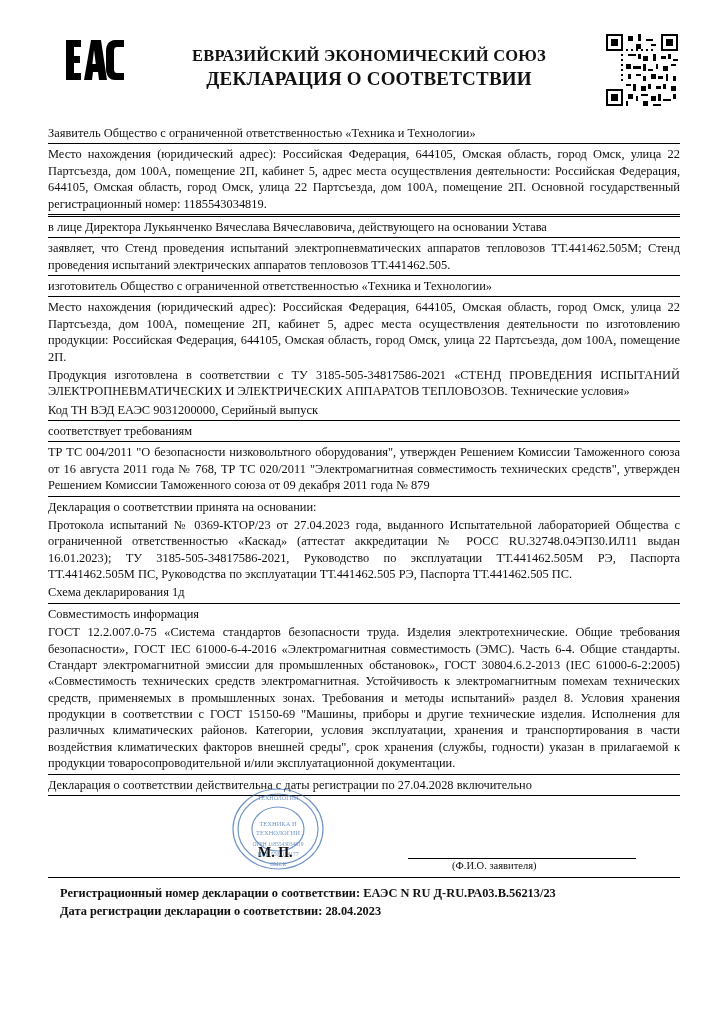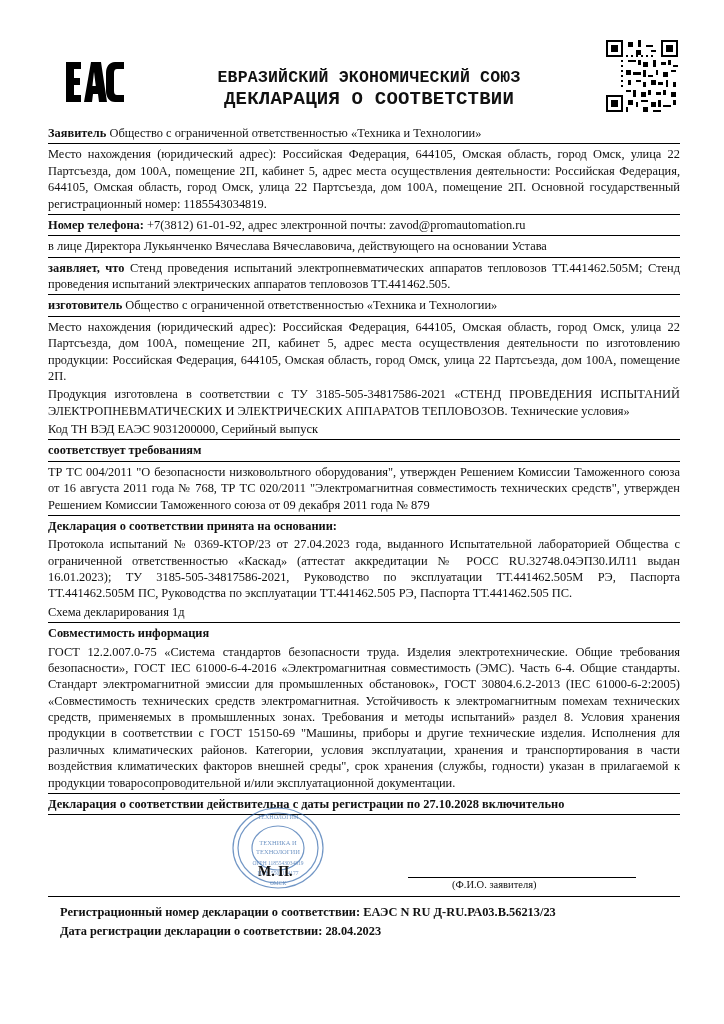--- a/index.html
+++ b/index.html
@@ -19,24 +19,23 @@
     position: relative;
     width: 724px;
     height: 1024px;
     box-sizing: border-box;
     padding: 34px 44px 10px 48px;
   }
 
   
   .header {
     display: flex;
-    align-items: flex-end;
+    align-items: flex-start;
     justify-content: space-between;
     height: 78px;
-    font-family: Liberation Mono, monospace;
   }
   .eac-logo {
     width: 62px;
     height: 52px;
     margin-left: 16px;
     margin-top: 4px;
     flex: 0 0 auto;
   }
   .header-titles {
     flex: 1 1 auto;
@@ -73,21 +72,21 @@
   .row {
     padding: 1px 0 1px 0;
     text-align: justify;
     text-justify: inter-word;
   }
   .hr {
     border-top: 1px solid #000;
     margin: 1px 0 1px 0;
     height: 0;
   }
-  b, .b { font-weight: bold; }
+  b, .b { font-weight: normal; }
 
   
   .sign-area {
     position: relative;
     height: 78px;
     margin-top: 2px;
   }
   .stamp {
     position: absolute;
     left: 168px;
@@ -232,24 +231,20 @@
 
     <div class="row">
       <b>Заявитель</b>
       <span>Общество с ограниченной ответственностью «Техника и Технологии»</span>
     </div>
     <div class="hr"></div>
 
     <div class="row">Место нахождения (юридический адрес): Российская Федерация, 644105, Омская область, город Омск, улица 22 Партсъезда, дом 100А, помещение 2П, кабинет 5, адрес места осуществления деятельности: Российская Федерация, 644105, Омская область, город Омск, улица 22 Партсъезда, дом 100А, помещение 2П. Основной государственный регистрационный номер: 1185543034819.</div>
     <div class="hr"></div>
 
-    <div class="row">
-      <b>Номер телефона:</b>
-      <span>+7(3812) 61-01-92, адрес электронной почты: zavod@promautomation.ru</span>
-    </div>
     <div class="hr"></div>
 
     <div class="row">в лице Директора Лукьянченко Вячеслава Вячеславовича, действующего на основании Устава</div>
     <div class="hr"></div>
 
     <div class="row">
       <b>заявляет, что</b>
       <span>Стенд проведения испытаний электропневматических аппаратов тепловозов ТТ.441462.505М; Стенд проведения испытаний электрических аппаратов тепловозов ТТ.441462.505.</span>
     </div>
     <div class="hr"></div>
@@ -281,21 +276,21 @@
     <div class="hr"></div>
 
     <div class="row">
       <b>Совместимость информация</b>
     </div>
     <div class="row">ГОСТ 12.2.007.0-75 «Система стандартов безопасности труда. Изделия электротехнические. Общие требования безопасности», ГОСТ IEC 61000-6-4-2016 «Электромагнитная совместимость (ЭМС). Часть 6-4. Общие стандарты. Стандарт электромагнитной эмиссии для промышленных обстановок», ГОСТ 30804.6.2-2013 (IEC 61000-6-2:2005) «Совместимость технических средств электромагнитная. Устойчивость к электромагнитным помехам технических средств, применяемых в промышленных зонах. Требования и методы испытаний» раздел 8. Условия хранения продукции в соответствии с ГОСТ 15150-69 "Машины, приборы и другие технические изделия. Исполнения для различных климатических районов. Категории, условия эксплуатации, хранения и транспортирования в части воздействия климатических факторов внешней среды", срок хранения (службы, годности) указан в прилагаемой к продукции товаросопроводительной и/или эксплуатационной документации.</div>
     <div class="hr"></div>
 
     <div class="row">
       <b>Декларация о соответствии действительна с даты регистрации по</b>
-      <b>27.10.2028</b>
+      <b>27.04.2028</b>
       <b>включительно</b>
     </div>
     <div class="hr"></div>
 
     <div class="sign-area">
       <svg class="stamp" viewBox="0 0 124 90">
         <g fill="none" stroke="#2b62a8" stroke-width="1.2" opacity="0.85">
           <ellipse cx="62" cy="45" rx="45" ry="40"></ellipse>
           <ellipse cx="62" cy="45" rx="40" ry="35"></ellipse>
           <ellipse cx="62" cy="45" rx="26" ry="22"></ellipse>

